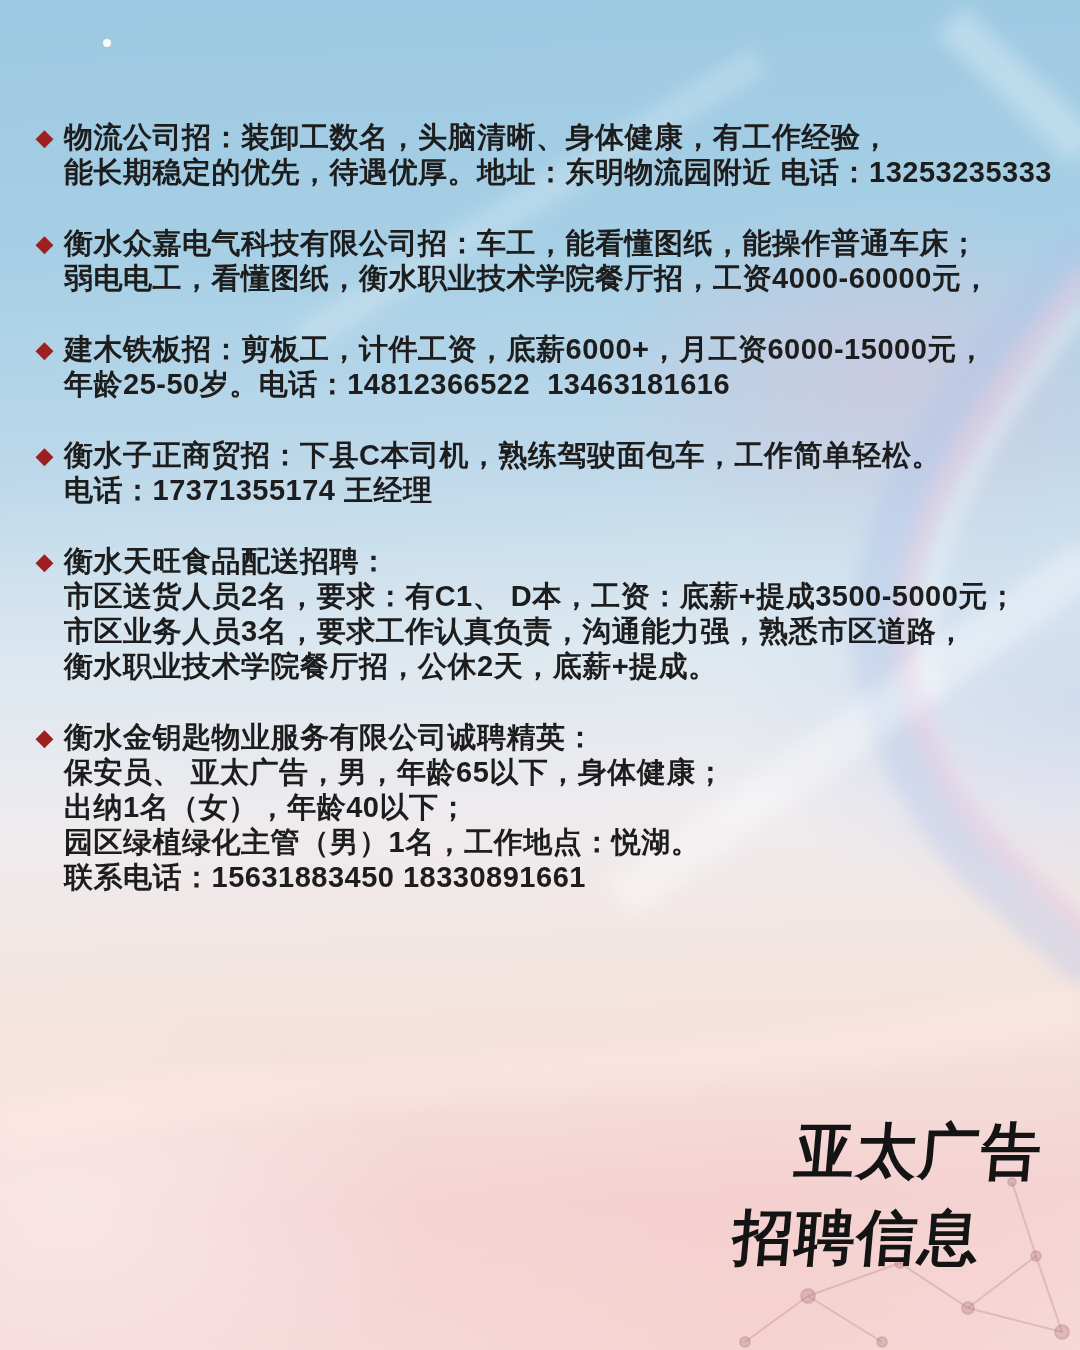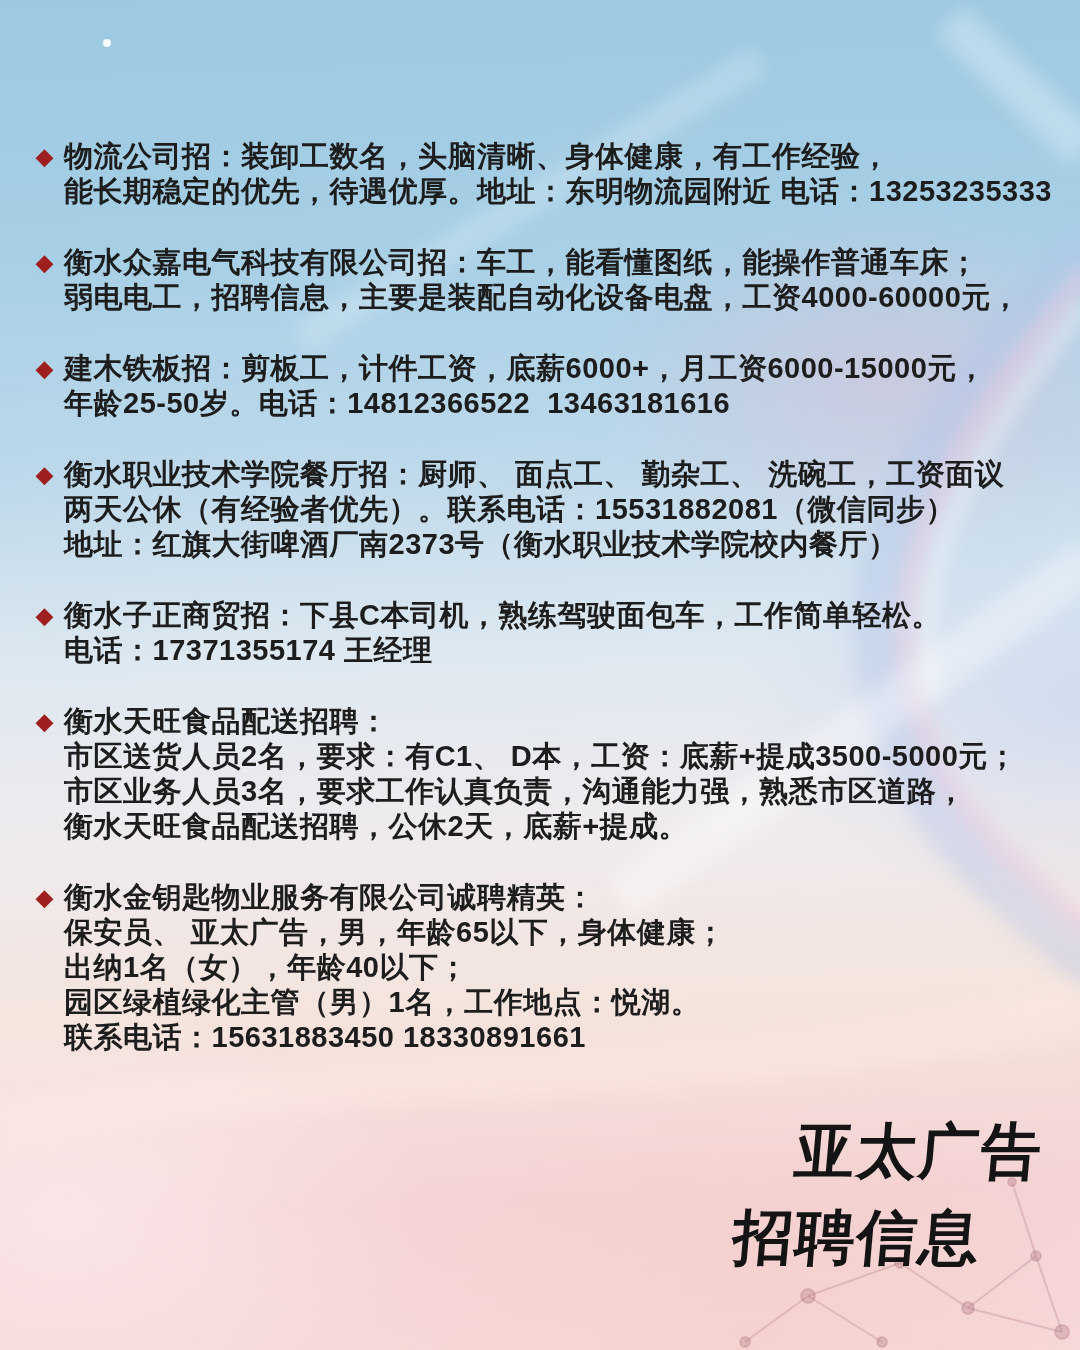--- a/index.html
+++ b/index.html
@@ -32,21 +32,21 @@
   .job { margin-bottom: 36px; }
   .line {
     font-size: 29px;
     line-height: 35px;
     font-weight: 700;
     color: #1d1d1d;
     white-space: pre;
     padding-left: 28px;
     letter-spacing: 0.5px;
   }
-  .line.first { padding-left: 0; margin-top: 19px; }
+  .line.first { padding-left: 0; }
   .bullet {
     display: inline-block;
     width: 28px;
     color: #9e1f1f;
     font-size: 22px;
     vertical-align: 2px;
     letter-spacing: 0;
   }
   .brand {
     position: absolute;
@@ -108,44 +108,39 @@
 
   <div class="content">
 
     <div class="job">
       <div class="line first"><span class="bullet">◆</span><span>物流公司招：装卸工数名，头脑清晰、身体健康，有工作经验，</span></div>
       <div class="line">能长期稳定的优先，待遇优厚。地址：东明物流园附近 电话：13253235333</div>
     </div>
 
     <div class="job">
       <div class="line first"><span class="bullet">◆</span><span>衡水众嘉电气科技有限公司招：车工，能看懂图纸，能操作普通车床；</span></div>
-      <div class="line">弱电电工，招聘信息，主要是装配自动化设备电盘，工资4000-60000元，</div>
+      <div class="line">弱电电工，看懂图纸，衡水职业技术学院餐厅招，工资4000-60000元，</div>
     </div>
 
     <div class="job">
       <div class="line first"><span class="bullet">◆</span><span>建木铁板招：剪板工，计件工资，底薪6000+，月工资6000-15000元，</span></div>
       <div class="line">年龄25-50岁。电话：14812366522  13463181616</div>
     </div>
 
-    <div class="job">
-      <div class="line first"><span class="bullet">◆</span><span>衡水职业技术学院餐厅招：厨师、 面点工、 勤杂工、 洗碗工，工资面议</span></div>
-      <div class="line">两天公休（有经验者优先）。联系电话：15531882081（微信同步）</div>
-      <div class="line">地址：红旗大街啤酒厂南2373号（衡水职业技术学院校内餐厅）</div>
-    </div>
 
     <div class="job">
       <div class="line first"><span class="bullet">◆</span><span>衡水子正商贸招：下县C本司机，熟练驾驶面包车，工作简单轻松。</span></div>
       <div class="line">电话：17371355174 王经理</div>
     </div>
 
     <div class="job">
       <div class="line first"><span class="bullet">◆</span><span>衡水天旺食品配送招聘：</span></div>
       <div class="line">市区送货人员2名，要求：有C1、 D本，工资：底薪+提成3500-5000元；</div>
       <div class="line">市区业务人员3名，要求工作认真负责，沟通能力强，熟悉市区道路，</div>
-      <div class="line">衡水天旺食品配送招聘，公休2天，底薪+提成。</div>
+      <div class="line">衡水职业技术学院餐厅招，公休2天，底薪+提成。</div>
     </div>
 
 
     <div class="job">
       <div class="line first"><span class="bullet">◆</span><span>衡水金钥匙物业服务有限公司诚聘精英：</span></div>
       <div class="line">保安员、 亚太广告，男，年龄65以下，身体健康；</div>
       <div class="line">出纳1名（女），年龄40以下；</div>
       <div class="line">园区绿植绿化主管（男）1名，工作地点：悦湖。</div>
       <div class="line">联系电话：15631883450 18330891661</div>
     </div>

